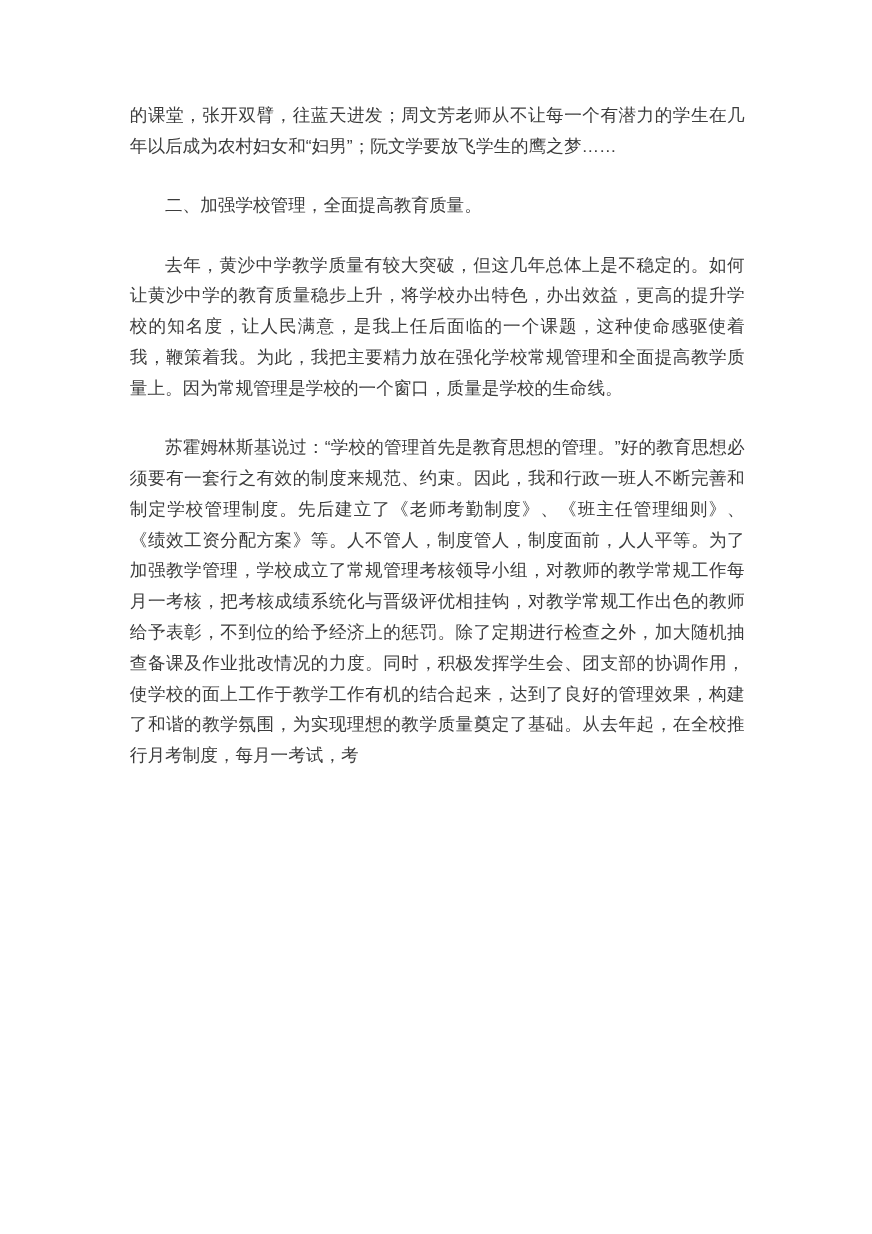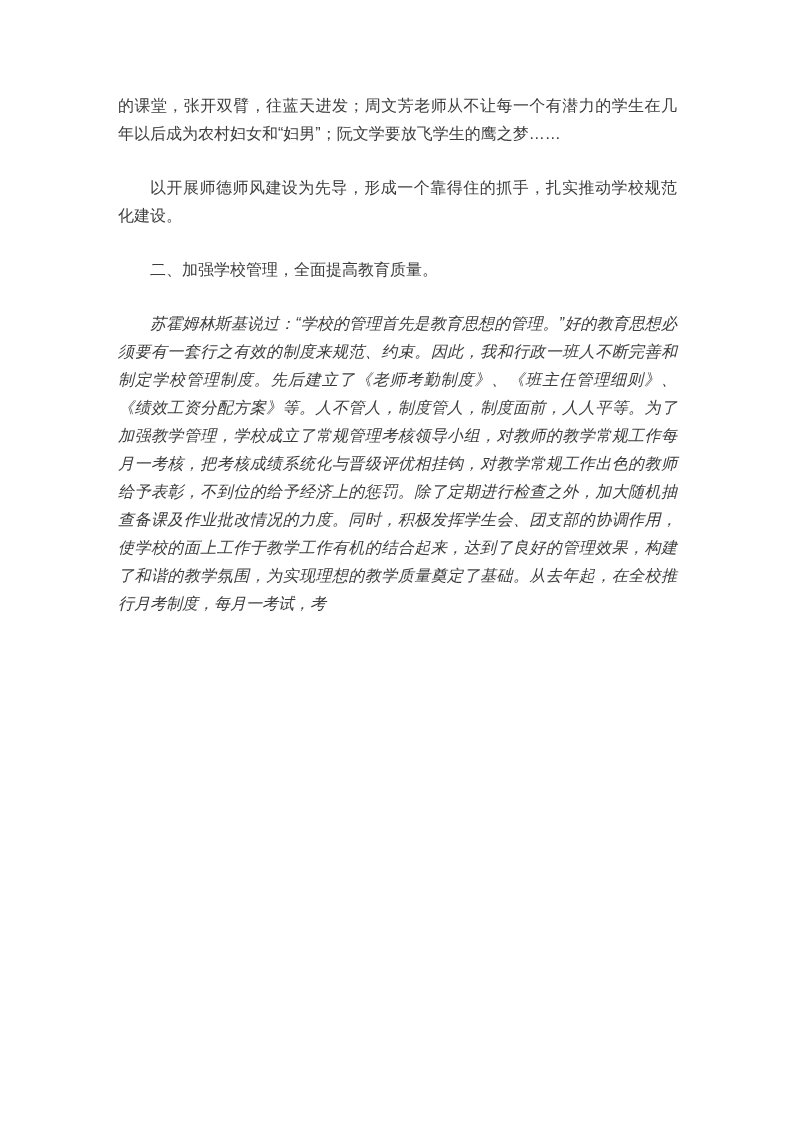--- a/index.html
+++ b/index.html
@@ -34,26 +34,25 @@
   }
   .content p.continuation {
     text-indent: 0;
   }
   .content p.heading {
     text-indent: 2em;
     font-family: Liberation Serif, serif;
   }
   .content p:last-child {
     margin-bottom: 3px;
-    font-style: italic;
   }
 </style>
 </head>
 <body>
 
 <div class="page">
   <div class="content">
     <p class="continuation">的课堂，张开双臂，往蓝天进发；周文芳老师从不让每一个有潜力的学生在几年以后成为农村妇女和“妇男”；阮文学要放飞学生的鹰之梦……</p>
-    <p class="body">以开展师德师风建设为先导，形成一个靠得住的抓手，扎实推动学校规范化建设。</p>
     <p class="heading">二、加强学校管理，全面提高教育质量。</p>
+    <p class="body">去年，黄沙中学教学质量有较大突破，但这几年总体上是不稳定的。如何让黄沙中学的教育质量稳步上升，将学校办出特色，办出效益，更高的提升学校的知名度，让人民满意，是我上任后面临的一个课题，这种使命感驱使着我，鞭策着我。为此，我把主要精力放在强化学校常规管理和全面提高教学质量上。因为常规管理是学校的一个窗口，质量是学校的生命线。</p>
     <p class="body">苏霍姆林斯基说过：“学校的管理首先是教育思想的管理。”好的教育思想必须要有一套行之有效的制度来规范、约束。因此，我和行政一班人不断完善和制定学校管理制度。先后建立了《老师考勤制度》、《班主任管理细则》、《绩效工资分配方案》等。人不管人，制度管人，制度面前，人人平等。为了加强教学管理，学校成立了常规管理考核领导小组，对教师的教学常规工作每月一考核，把考核成绩系统化与晋级评优相挂钩，对教学常规工作出色的教师给予表彰，不到位的给予经济上的惩罚。除了定期进行检查之外，加大随机抽查备课及作业批改情况的力度。同时，积极发挥学生会、团支部的协调作用，使学校的面上工作于教学工作有机的结合起来，达到了良好的管理效果，构建了和谐的教学氛围，为实现理想的教学质量奠定了基础。从去年起，在全校推行月考制度，每月一考试，考</p>
   </div>
 </div>
 
 </body></html>

